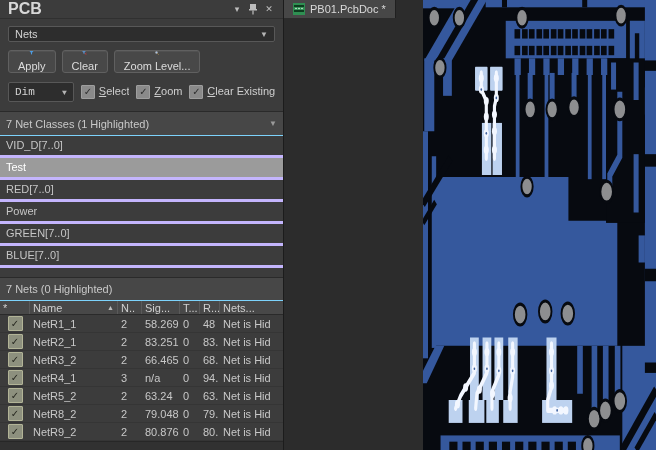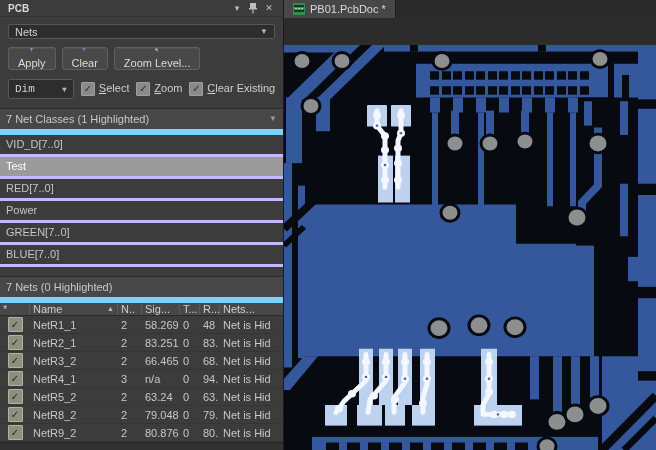--- a/index.html
+++ b/index.html
@@ -14,21 +14,21 @@
   
   .panel{
     width:284px;min-width:284px;height:450px;
     background:#3c3c3c;border-right:1px solid #1c1c1c;
     display:flex;flex-direction:column;box-sizing:border-box;
   }
   .titlebar{
     height:22px;display:flex;align-items:center;
     padding:0 6px 0 8px;border-bottom:1px solid #303030;
   }
-  .titlebar .title{font-weight:bold;font-size:10px;color:#d8d8d8;flex:1;}
+  .titlebar .title{font-weight:bold;font-size:16px;color:#d8d8d8;flex:1;}
   .tb-icon{width:16px;height:16px;display:flex;align-items:center;justify-content:center;color:#bdbdbd;font-size:9px;cursor:default;}
   .combo{
     margin:7px 8px 0 8px;height:19px;background:#2d2d2d;
     border:1px solid #585858;border-radius:2px;
     display:flex;align-items:center;padding:0 6px;color:#d2d2d2;
   }
   .combo .val{flex:1;}
   .combo .arr{font-size:8px;color:#b5b5b5;}
   .btnrow{display:flex;gap:6px;margin:8px 8px 0 8px;}
   .btn{
@@ -41,21 +41,21 @@
   .combo.small{margin:0;width:52px;height:18px;font-family:Liberation Mono, monospace;}
   .cbgroup{display:flex;align-items:flex-start;gap:4px;white-space:nowrap;overflow:hidden;}
   .cb{
     width:12px;height:12px;background:#8a8a8a;border:1px solid #9e9e9e;border-radius:1px;
     display:flex;align-items:center;justify-content:center;
     color:#2e2e2e;font-size:10px;line-height:10px;flex:none;
   }
   .cb::after{content:"\2713";}
   .ul::first-letter{text-decoration:underline;}
   .sect{
-    height:29px;background:#474747;border-top:1px solid #2a2a2a;border-bottom:6px solid #7dd3fc;
+    height:29px;background:#474747;border-top:1px solid #2a2a2a;border-bottom:1px solid #7dd3fc;
     display:flex;align-items:center;padding:0 6px;color:#c9c9c9;margin-top:9px;
   }
   .sect .arr{margin-left:auto;font-size:8px;color:#9a9a9a;}
   .classlist{display:flex;flex-direction:column;}
   .citem{height:19px;display:flex;align-items:center;padding:0 6px;color:#c6c6c6;border-bottom:3px solid #c4b5fd;}
   .citem.sel{background:#9b9b9b;color:#ffffff;}
   .citem.muted{color:#8f8f8f;}
   
   .thead,.trow{display:grid;grid-template-columns:30px 88px 24px 38px 20px 20px 1fr;align-items:center;}
   .thead{height:18px;background:#484848;border-bottom:1px solid #2a2a2a;color:#cfcfcf;}
@@ -67,21 +67,21 @@
   .trow>div{padding:0 3px;overflow:hidden;white-space:nowrap;}
   .cellcb{display:flex;justify-content:center;}
   .rowcb{
     width:13px;height:13px;background:#8d907e;border:1px solid #b2b497;border-radius:1px;
     display:flex;align-items:center;justify-content:center;color:#26271f;font-size:10px;line-height:10px;
   }
   .rowcb::after{content:"\2713";}
   .panel .spacer{flex:1;}
   .panel-bottom{height:10px;background:#313131;border-top:1px solid #272727;}
   
-  .editor{flex:1;display:flex;flex-direction:column;min-width:0;gap:27px;}
+  .editor{flex:1;display:flex;min-width:0;gap:27px;}
   .tabbar{height:18px;background:#2a2a2a;display:flex;align-items:flex-end;}
   .tab{
     height:18px;background:#474747;display:flex;align-items:center;gap:5px;
     padding:0 9px;color:#dadada;border-right:1px solid #202020;
   }
   .canvas{flex:1;min-height:0;}
   .canvas svg{display:block;width:100%;height:100%;}
 </style>
 </head>
 <body>

